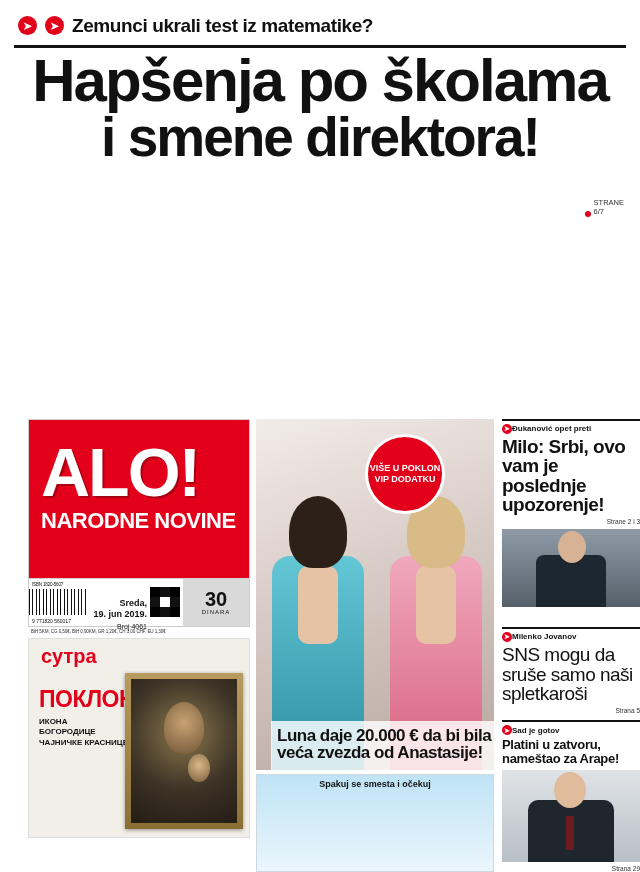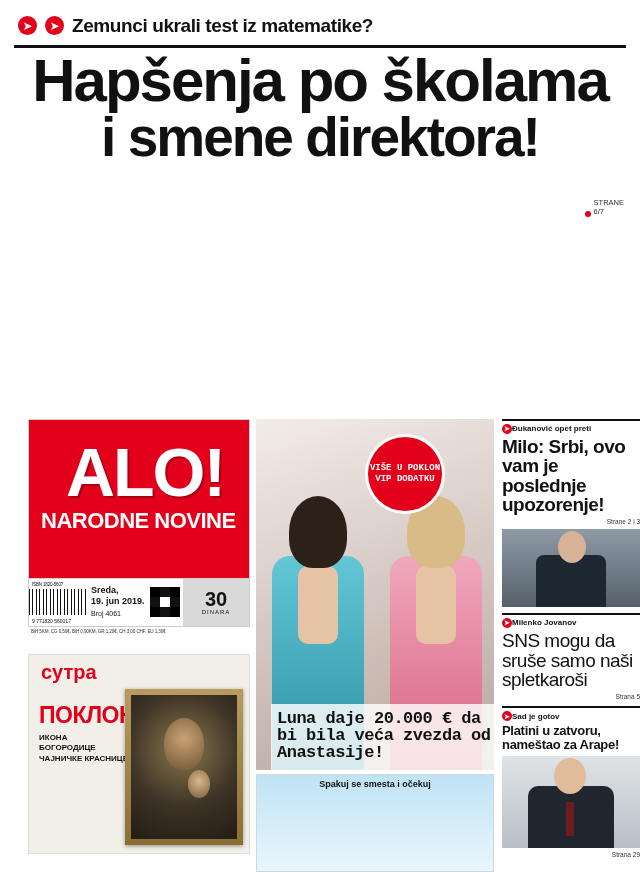--- a/index.html
+++ b/index.html
@@ -58,58 +58,57 @@
   
   .col-left { position:absolute; left:14px; top:244px; width:222px; }
   .logobox {
     background:#e2001a; width:222px; height:160px; position:relative;
     border:1px solid #d0d0d0; overflow:hidden;
   }
   .logobox .alo {
     color:#fff; font-weight:bold; font-size:68px; line-height:1;
     padding:18px 0 0 12px; letter-spacing:-2px;
     text-shadow:2px 2px 0 rgba(0,0,0,.25);
-    text-align:center;
   }
   .logobox .sub {
     color:#fff; font-weight:bold; font-size:22px;
     padding:2px 0 0 12px; letter-spacing:-0.5px;
   }
   .infobar {
     width:222px; height:48px; background:#fff; border:1px solid #ccc; border-top:none;
     display:flex; align-items:stretch; font-size:7px; color:#111;
   }
   .barcode {
     width:62px; padding:3px 2px 0 3px;
     background:repeating-linear-gradient(90deg,#111 0 1px,#fff 1px 3px,#111 3px 4px,#fff 4px 7px);
     background-position:0 10px; background-repeat:no-repeat; background-size:58px 26px;
     position:relative;
   }
   .barcode .isbn { font-size:4.6px; letter-spacing:-0.2px; }
   .barcode .num { position:absolute; bottom:2px; left:3px; font-size:5px; }
-  .datebox { flex:1; text-align:left; padding-top:6px; font-weight:bold; font-size:9px; line-height:1.25; }
+  .datebox { flex:1; text-align:right; padding-top:19px; font-weight:bold; font-size:9px; line-height:1.25; }
   .datebox .small { font-weight:normal; font-size:7px; margin-top:3px; }
   .qr {
     width:30px; height:30px; align-self:center;
     background:
       linear-gradient(90deg,#111 33%,#fff 33% 66%,#111 66%),
       linear-gradient(#111 33%,#fff 33% 66%,#111 66%);
     background-blend-mode:multiply; background-size:100% 100%;
     margin:0 3px;
   }
   .pricebox {
     width:66px; background:#d9d9d9; display:flex; flex-direction:column;
     align-items:center; justify-content:center; color:#111;
   }
   .pricebox .n { font-weight:bold; font-size:20px; line-height:1; }
   .pricebox .c { font-size:6px; letter-spacing:1px; }
   .fineprint { width:222px; font-size:4.6px; color:#333; padding:2px 2px 0 3px; letter-spacing:-0.1px; }
 
   .poklon {
-    width:222px; height:200px; margin-top:20px; border:1px solid #ddd;
+    width:222px; height:200px; margin-top:4px; border:1px solid #ddd;
     background:#f2efe9; position:relative; overflow:hidden;
   }
   .poklon .sutra { color:#e2001a; font-weight:bold; font-size:20px; padding:6px 0 0 12px; }
   .poklon .pk { color:#e2001a; font-weight:bold; font-size:23px; padding:18px 0 0 10px; letter-spacing:-0.5px; }
   .poklon .pkdesc { font-size:8px; color:#111; font-weight:bold; padding:4px 0 0 10px; line-height:1.35; }
   .icon-frame {
     position:absolute; right:6px; top:34px; width:118px; height:156px;
     background:linear-gradient(#b89b5e,#8a6f35); padding:6px;
     box-shadow:0 1px 4px rgba(0,0,0,.4);
   }
@@ -126,21 +125,20 @@
   .icon-child {
     position:absolute; left:54%; top:52%; width:22px; height:28px; border-radius:50%;
     background:radial-gradient(circle at 50% 40%, #d9b88c, #7a5e39);
   }
 
   
   .col-center { position:absolute; left:242px; top:244px; width:238px; }
   .photo-luna {
     width:238px; height:351px; position:relative; overflow:hidden;
     background:linear-gradient(#efe7e2,#d9cdc6);
-    font-family:Liberation Mono, monospace;
   }
   .ph-bg { position:absolute; inset:0; background:linear-gradient(160deg,#f2ece9,#cfc0ba 60%,#b9a7a1); }
   .girl { position:absolute; bottom:0; }
   .girl.left { left:8px; width:108px; height:300px; }
   .girl.right { right:2px; width:112px; height:300px; }
   .hair { position:absolute; top:26px; left:50%; transform:translateX(-50%); width:58px; height:72px; border-radius:50% 50% 40% 40%; background:#2c2018; }
   .hair.blonde { background:#d8bb86; }
   .face { position:absolute; top:44px; left:50%; transform:translateX(-50%); width:34px; height:42px; border-radius:50%; background:#e3bda0; }
   .body-a { position:absolute; top:86px; left:50%; transform:translateX(-50%); width:92px; height:214px; border-radius:18px 18px 0 0; background:linear-gradient(#63c7d6,#2e8fa3); }
   .body-b { position:absolute; top:86px; left:50%; transform:translateX(-50%); width:92px; height:214px; border-radius:18px 18px 0 0; background:linear-gradient(#f0a8bd,#d8627f); }
@@ -182,21 +180,21 @@
   .milo h3 {
     margin:3px 0 0 0; font-size:19px; line-height:1.03; color:#111; font-weight:bold; letter-spacing:-0.5px;
   }
   .pgs { font-size:6.5px; color:#333; text-align:right; margin-top:3px; }
   .photo-milo {
     width:138px; height:78px; margin-top:4px; overflow:hidden; position:relative;
     background:linear-gradient(#8e9aa5,#55606b);
   }
   .photo-milo .suit { position:absolute; left:34px; bottom:0; width:70px; height:52px; background:#1d2731; border-radius:8px 8px 0 0; }
   .photo-milo .headm { position:absolute; left:56px; bottom:44px; width:28px; height:32px; border-radius:50%; background:#d7b295; }
-  .sns { margin-top:6px; }
+  .sns { margin-top:20px; }
   .sns h3 { margin:3px 0 0 0; font-size:19px; line-height:1.04; color:#111; font-weight:normal; letter-spacing:-0.5px; }
   .arape { margin-top:6px; border-top:2px solid #111; padding-top:3px; }
   .arape h3 { margin:3px 0 0 0; font-size:13px; line-height:1.06; color:#111; font-weight:bold; letter-spacing:-0.3px; }
   .photo-arape {
     width:138px; height:92px; margin-top:4px; position:relative; overflow:hidden;
     background:linear-gradient(#dfe3e6,#b8bfc6);
   }
   .photo-arape .suit2 { position:absolute; left:26px; bottom:0; width:86px; height:62px; background:#20262e; border-radius:10px 10px 0 0; }
   .photo-arape .head2 { position:absolute; left:52px; bottom:54px; width:32px; height:36px; border-radius:50%; background:#e0bb9c; }
   .photo-arape .tie { position:absolute; left:64px; bottom:12px; width:8px; height:34px; background:#6e1b22; }

